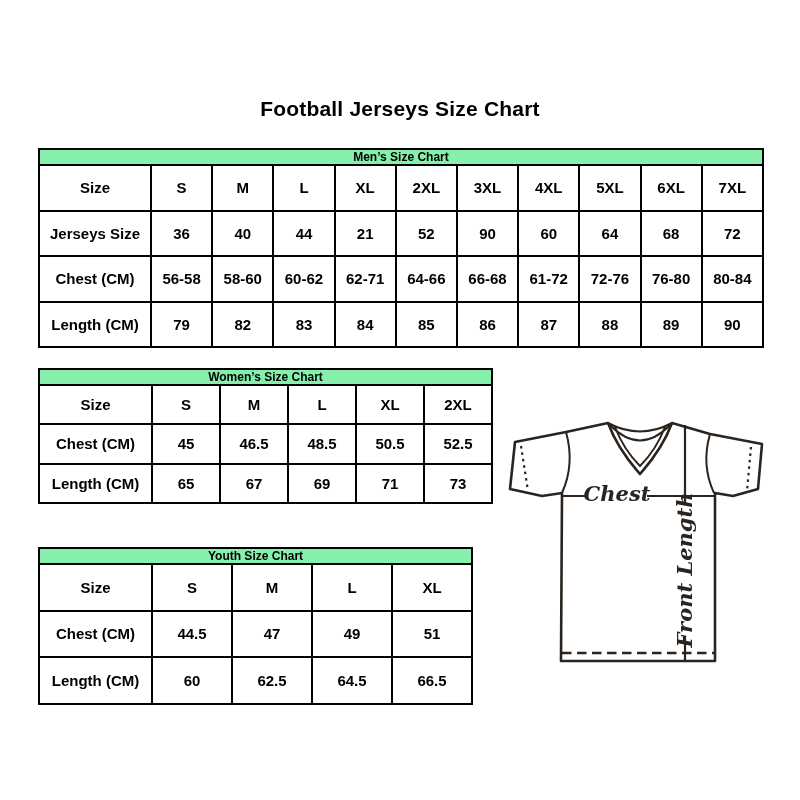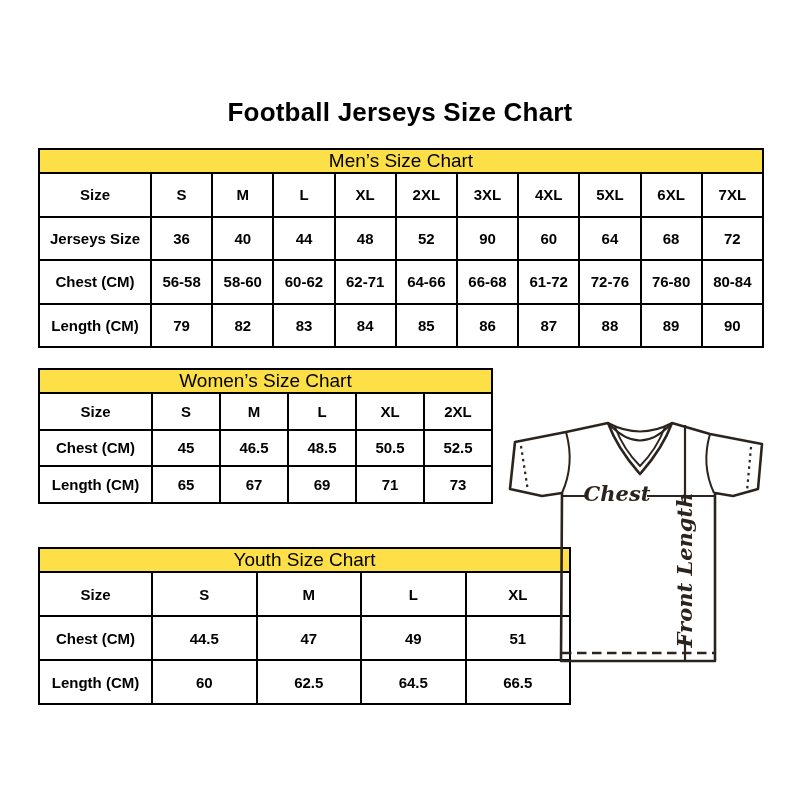--- a/index.html
+++ b/index.html
@@ -1,27 +1,27 @@
 <!DOCTYPE html>
 <html><head>
 <meta charset="utf-8">
 <style>
   html,body{margin:0;padding:0;background:#ffffff;}
   .page{position:relative;width:800px;height:800px;background:#ffffff;overflow:hidden;
         font-family:"Liberation Sans",sans-serif;color:#000;}
   .title{position:absolute;top:97px;left:0;width:800px;text-align:center;
-         font-size:26px;font-weight:bold;letter-spacing:0.2px;}
+         font-size:21px;font-weight:bold;letter-spacing:0.2px;}
   table.size-table{position:absolute;border-collapse:collapse;table-layout:fixed;background:#fff;}
   table.size-table th, table.size-table td{
     border:2px solid #000;text-align:center;vertical-align:middle;padding:0;}
-  table.size-table th.tbl-title{background:#fde047;font-size:19px;font-weight:normal;}
+  table.size-table th.tbl-title{background:#86efac;font-size:12px;font-weight:bold;}
   table.size-table td{font-size:15px;font-weight:bold;}
   #mens-table{left:38px;top:148px;width:726px;height:200px;}
   #womens-table{left:38px;top:368px;width:455px;height:136px;}
-  #youth-table{left:38px;top:547px;width:533px;height:158px;}
+  #youth-table{left:38px;top:547px;width:435px;height:158px;}
   #mens-table col.c-label{width:112px;}
   #womens-table col.c-label{width:113px;}
   #youth-table col.c-label{width:113px;}
   #jersey{position:absolute;left:500px;top:398px;}
   #jersey path, #jersey line{stroke:#2b241e;fill:none;}
   .dia-label{font-family:"DejaVu Serif",serif;font-style:italic;font-weight:bold;
              font-size:21px;fill:#2b241e;text-anchor:middle;dominant-baseline:middle;}
 </style>
 </head>
 <body>
@@ -61,21 +61,21 @@
           <td>4XL</td>
           <td>5XL</td>
           <td>6XL</td>
           <td>7XL</td>
         </tr>
         <tr>
           <td>Jerseys Size</td>
           <td>36</td>
           <td>40</td>
           <td>44</td>
-          <td>48</td>
+          <td>21</td>
           <td>52</td>
           <td>90</td>
           <td>60</td>
           <td>64</td>
           <td>68</td>
           <td>72</td>
         </tr>
         <tr>
           <td>Chest (CM)</td>
           <td>56-58</td>

